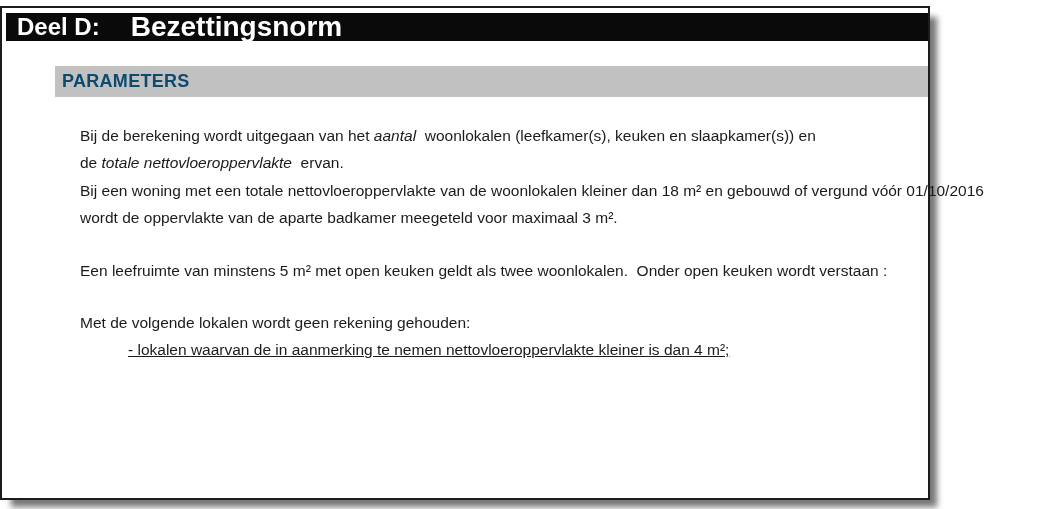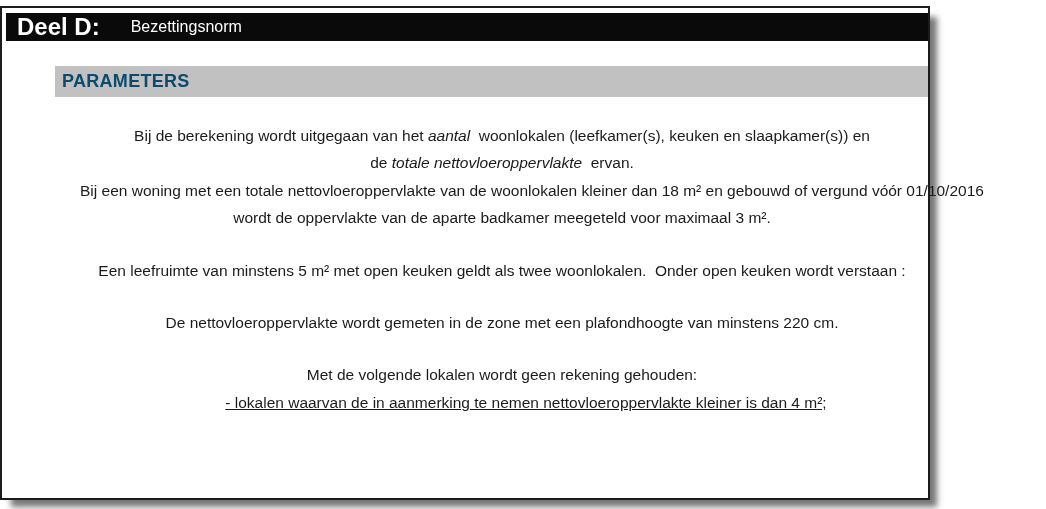--- a/index.html
+++ b/index.html
@@ -24,38 +24,38 @@
     height: 28px;
     background: #0a0a0a;
     color: #ffffff;
     display: flex; align-items: center;
   }
   .title-label {
     font-weight: bold; font-size: 24px; line-height: 28px;
     margin-left: 11px; white-space: pre;
   }
   .title-name {
-    font-weight: normal; font-size: 16px; line-height: 28px;
+    font-weight: bold; font-size: 28px; line-height: 28px;
     margin-left: 31px; white-space: pre;
   }
   .param-bar {
     position: absolute; top: 58px; left: 53px; right: 0;
     height: 31px;
     background: #c1c1c1;
     display: flex; align-items: center;
   }
   .param-text {
     font-weight: bold; font-size: 18px; color: #0c4a6e;
     margin-left: 7px; letter-spacing: 0.3px;
   }
   .content {
     position: absolute; top: 114px; left: 78px; right: 4px;
     font-size: 15.5px; color: #1b1b1b;
   }
-  .para { margin: 0 0 25px 0; text-align: center; }
+  .para { margin: 0 0 25px 0; }
   .para:last-child { margin-bottom: 0; }
   .line {
     white-space: pre;
     line-height: 27.4px; height: 27.4px;
   }
   .line.indent { padding-left: 48px; text-decoration: underline; }
   .it { font-style: italic; }
 </style>
 </head>
 <body>
@@ -78,21 +78,20 @@
       <div class="line"><span>de </span><span class="it">totale nettovloeroppervlakte</span><span>  ervan.</span></div>
       <div class="line"><span>Bij een woning met een totale nettovloeroppervlakte van de woonlokalen kleiner dan 18 m² en gebouwd of vergund vóór 01/10/2016</span></div>
       <div class="line"><span>wordt de oppervlakte van de aparte badkamer meegeteld voor maximaal 3 m².</span></div>
     </div>
 
     <div class="para">
       <div class="line"><span>Een leefruimte van minstens 5 m² met open keuken geldt als twee woonlokalen.  Onder open keuken wordt verstaan :</span></div>
     </div>
 
     <div class="para">
-      <div class="line"><span>De nettovloeroppervlakte wordt gemeten in de zone met een plafondhoogte van minstens 220 cm.</span></div>
     </div>
 
     <div class="para">
       <div class="line"><span>Met de volgende lokalen wordt geen rekening gehouden:</span></div>
       <div class="line indent"><span>- lokalen waarvan de in aanmerking te nemen nettovloeroppervlakte kleiner is dan 4 m²;</span></div>
     </div>
 
   </div>
 </div>
 

